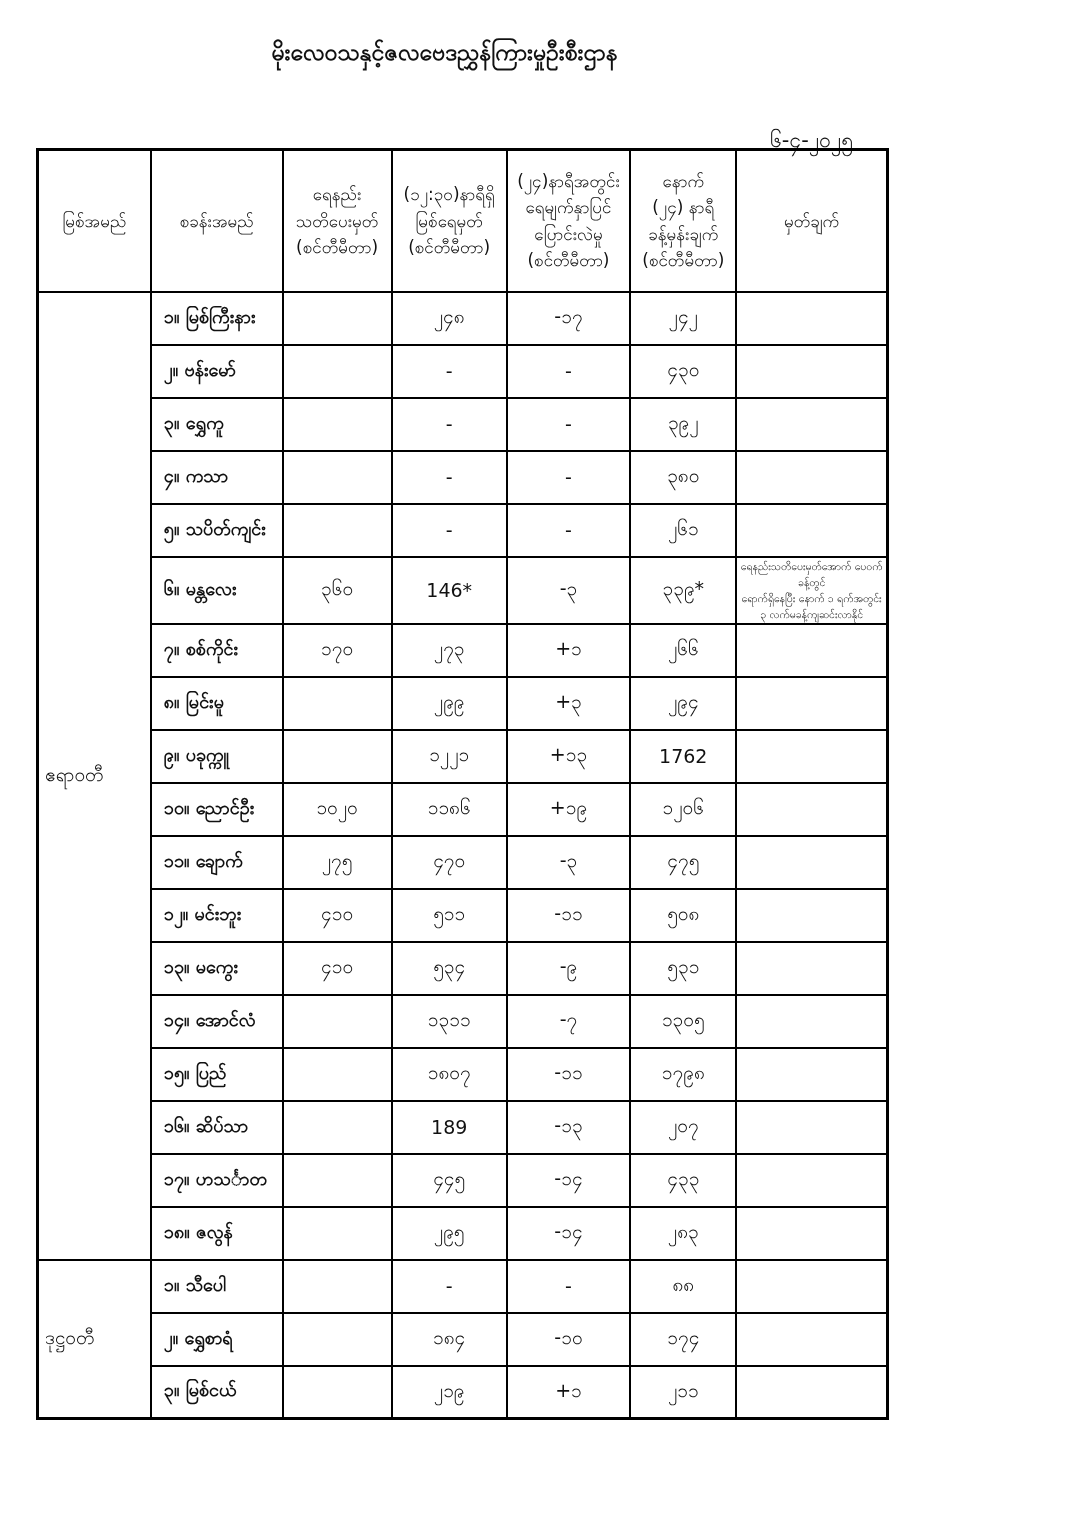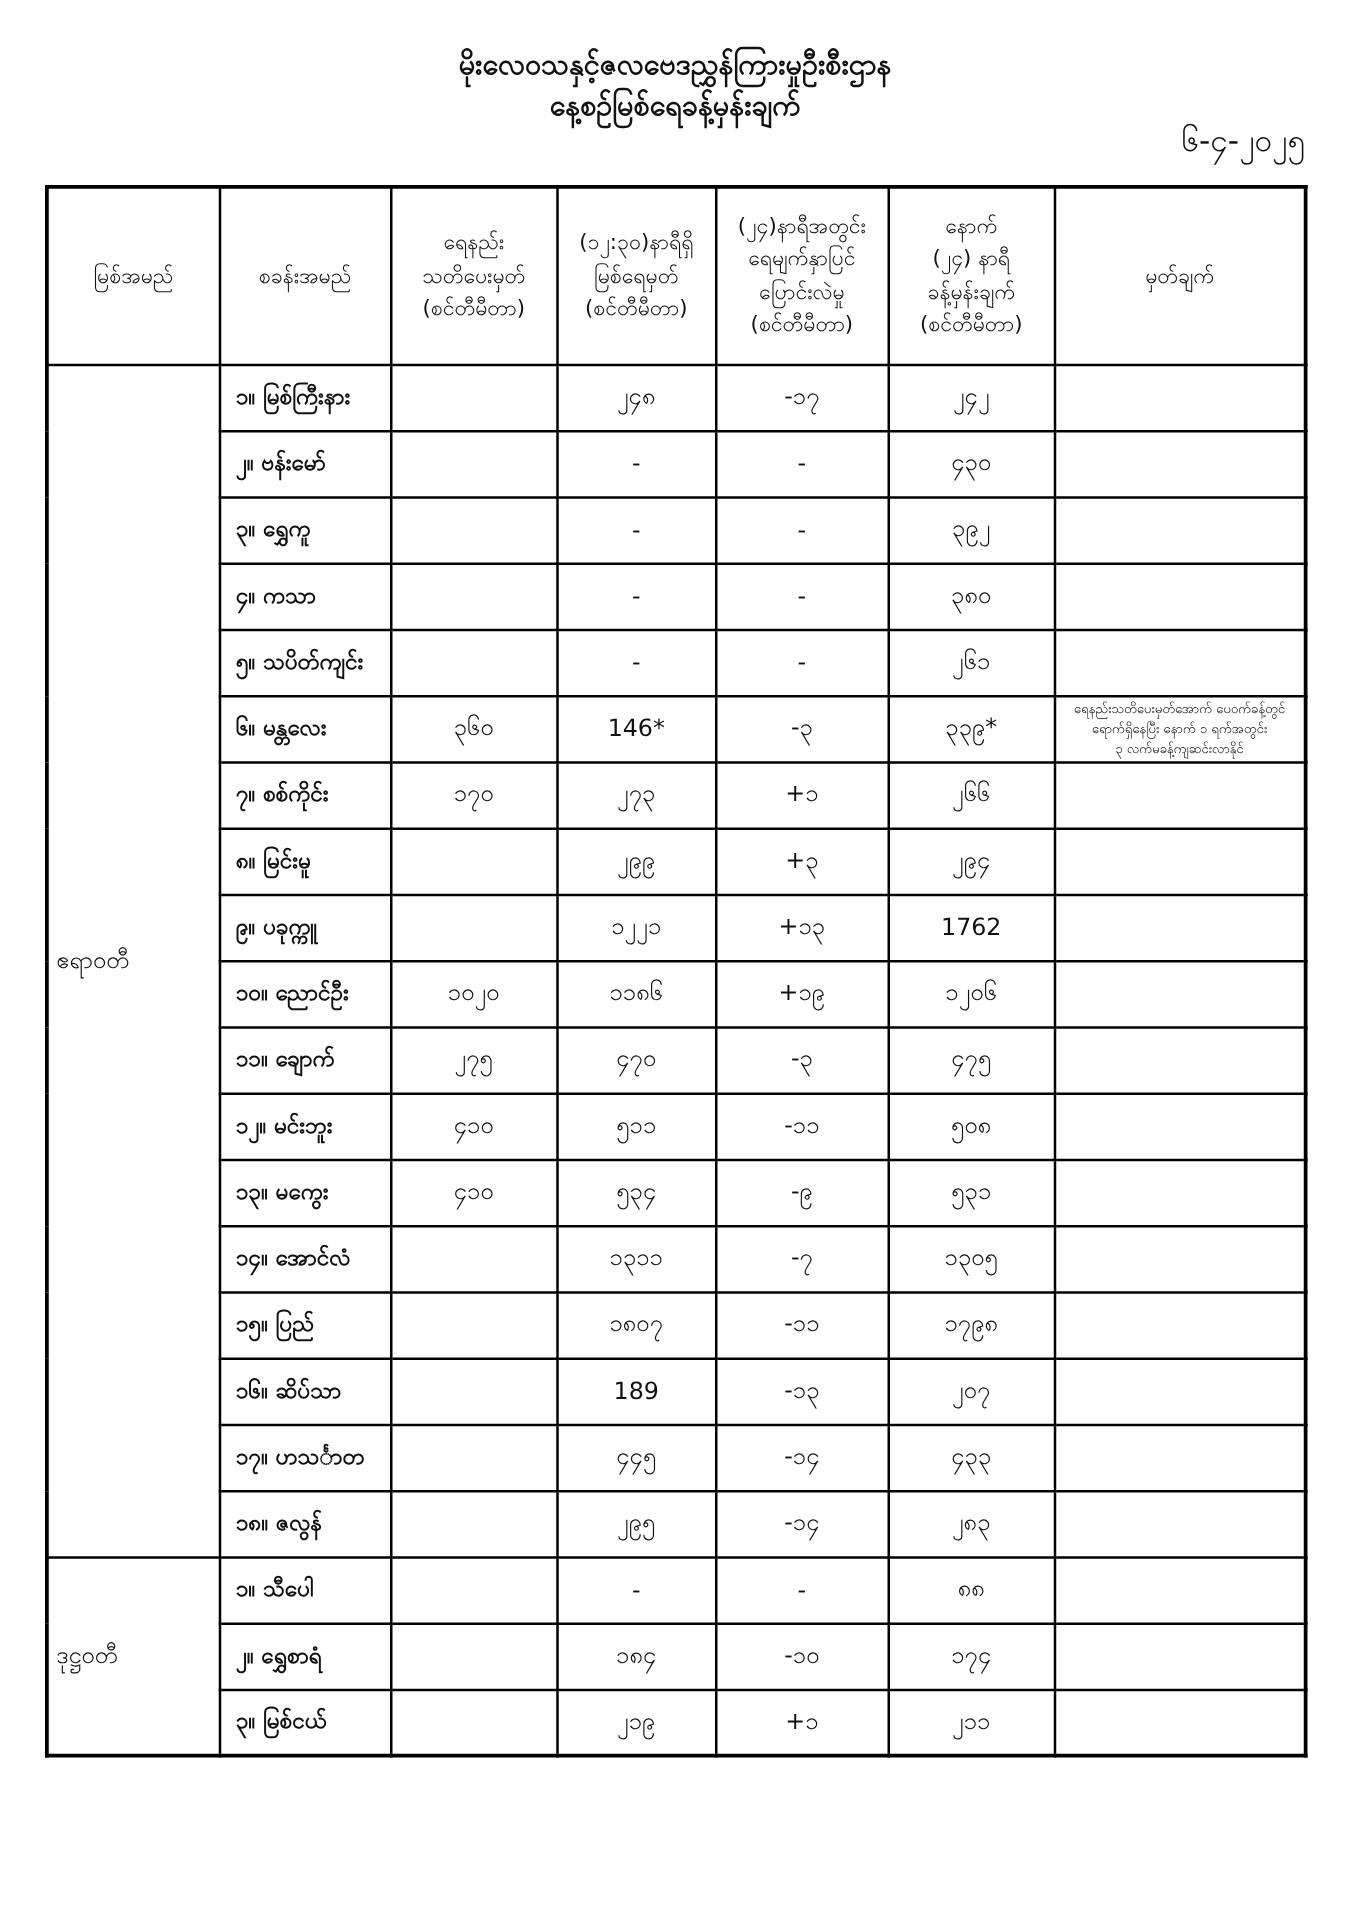--- a/index.html
+++ b/index.html
@@ -1,31 +1,31 @@
 <!DOCTYPE html>
 <html><head>
 <meta charset="utf-8">
 <style>
   html, body { margin: 0; padding: 0; background: #ffffff; }
   .page {
     position: relative;
-    width: 1080px;
+    width: 889px;
     height: 1526px;
     background: #ffffff;
     color: #111111;
     font-family: "DejaVu Sans", "Liberation Sans", sans-serif;
     overflow: hidden;
   }
   .title-block { padding-top: 36px; text-align: center; }
   .title-line { font-size: 23px; font-weight: 600; line-height: 1.45; }
   .report-date {
     position: absolute;
-    top: 96px;
+    top: 126px;
     right: 36px;
-    font-size: 25px;
+    font-size: 21px;
     font-weight: 500;
   }
   table.river-table {
     position: absolute;
     top: 148px;
     left: 36px;
     border-collapse: collapse;
     table-layout: fixed;
     border: 3px solid #000;
   }
@@ -56,21 +56,20 @@
     margin-left: 33px;
   }
 </style>
 </head>
 <body>
 
 <div class="page">
 
   <div class="title-block">
     <div class="title-line">မိုးလေဝသနှင့်ဇလဗေဒညွှန်ကြားမှုဦးစီးဌာန</div>
-    <div class="title-line">နေ့စဉ်မြစ်ရေခန့်မှန်းချက်</div>
   </div>
 
   <div class="report-date">၆-၄-၂၀၂၅</div>
 
   <table class="river-table">
     <colgroup>
       <col style="width:138px">
       <col style="width:137px">
       <col style="width:133px">
       <col style="width:127px">

